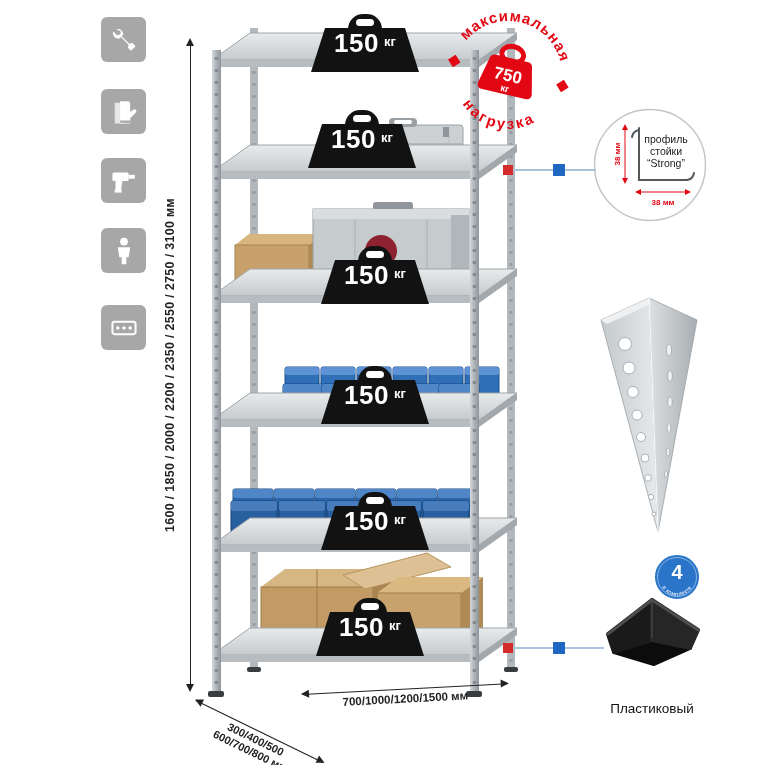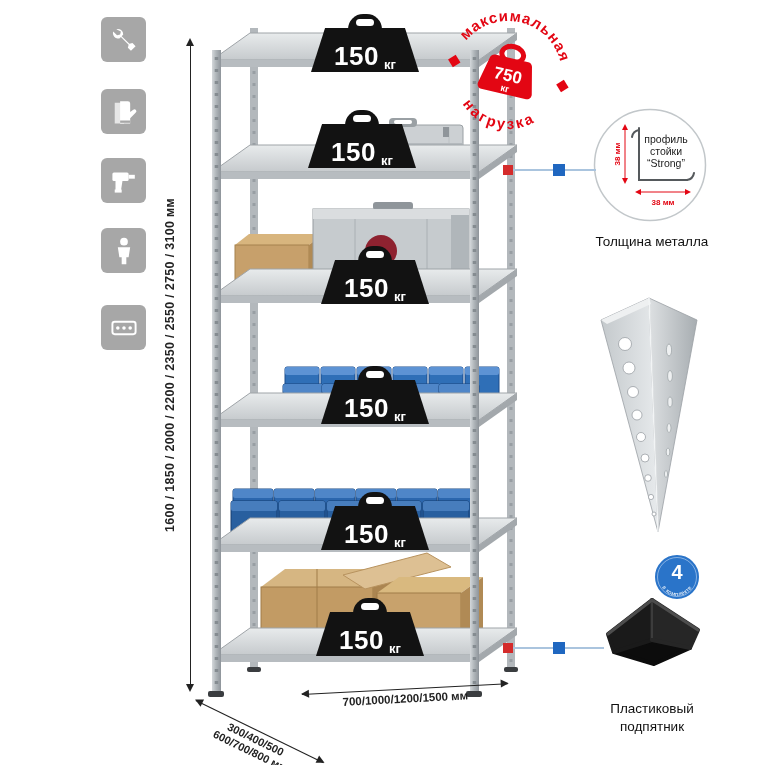--- a/index.html
+++ b/index.html
@@ -13,21 +13,21 @@
   .rack-svg{position:absolute;left:195px;top:15px;z-index:1}
 
   
   .weight-badge{position:absolute;width:108px;height:58px;z-index:5}
   .weight-badge .knob{position:absolute;top:0;left:50%;transform:translateX(-50%);
     width:34px;height:20px;background:#121212;border-radius:16px 16px 5px 5px}
   .weight-badge .knob::after{content:"";position:absolute;top:5px;left:8px;width:18px;height:7px;
     background:#fff;border-radius:4px}
   .weight-badge .wbody{position:absolute;top:14px;left:0;right:0;height:44px;background:#121212;
     clip-path:polygon(13% 0,87% 0,100% 100%,0 100%);
-    display:flex;align-items:flex-end;justify-content:center;color:#fff}
+    display:flex;align-items:flex-start;justify-content:center;color:#fff}
   .weight-badge .num{font-size:26px;font-weight:bold;letter-spacing:.5px}
   .weight-badge .unit{font-size:13px;font-weight:bold;margin-left:5px;margin-top:6px}
 
   
   .stamp{position:absolute;left:438px;top:5px;width:140px;height:140px;transform:rotate(13deg);z-index:6}
 
   
   .vdim-line{position:absolute;left:190px;top:44px;width:1px;height:640px;background:#222;z-index:2}
   .arr{position:absolute;width:0;height:0;z-index:2}
   .arr.up{border-left:4px solid transparent;border-right:4px solid transparent;border-bottom:8px solid #222}
@@ -350,21 +350,20 @@
     <text x="70" y="97" font-size="8" fill="#e30613" font-weight="bold" text-anchor="middle">38 мм</text>
   </g>
   <g font-size="10.5" fill="#1c1c1c" text-anchor="middle">
     <text x="73" y="35">профиль</text>
     <text x="73" y="47">стойки</text>
     <text x="73" y="59">“Strong”</text>
   </g>
 </svg>
 
 <div class="cap" style="left:577px;top:233px">
-  <span style="display:block">Толщина металла</span>
 </div>
 
 <svg class="angle-post" width="135" height="248" viewBox="0 0 135 248">
   <defs>
     <linearGradient id="agl" x1="0" y1="0" x2="1" y2="0">
       <stop offset="0" stop-color="#c4c9cc"></stop>
         <stop offset="1" stop-color="#e7eaec"></stop>
     </linearGradient>
     <linearGradient id="agr" x1="0" y1="0" x2="1" y2="0">
       <stop offset="0" stop-color="#dde0e2"></stop>
@@ -412,14 +411,13 @@
   <circle cx="25" cy="25" r="23" fill="none" stroke="#fff" stroke-width="2"></circle>
   <circle cx="25" cy="25" r="19.5" fill="none" stroke="#9ec2ea" stroke-width="0.8"></circle>
   <text x="25" y="27" text-anchor="middle" font-size="20" font-weight="bold" fill="#fff">4</text>
   <text font-size="5.6" fill="#fff" letter-spacing="0.4">
     <textPath href="#bArc" startOffset="50%" text-anchor="middle">в комплекте</textPath>
   </text>
 </svg>
 
 <div class="cap" style="left:577px;top:700px">
   <span style="display:block">Пластиковый</span>
-  <span style="display:block">подпятник</span>
 </div>
 
 </body></html>

